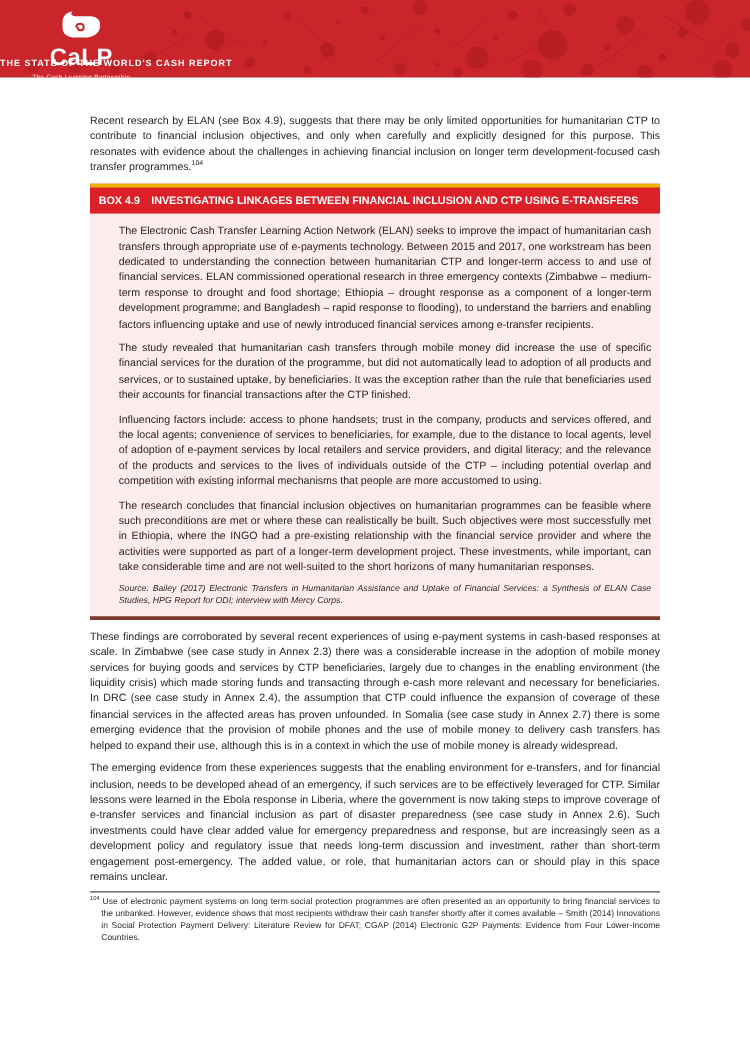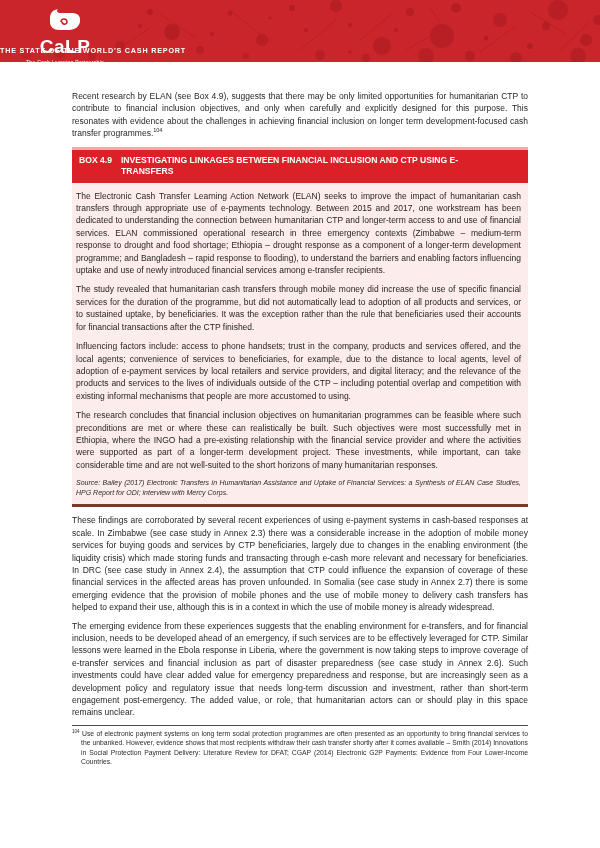--- a/index.html
+++ b/index.html
@@ -23,28 +23,28 @@
   }
   
   .content { padding:28px 72px 0 72px; }
   .body-par {
     font-size:8.5px; line-height:12.4px; text-align:justify; margin-bottom:6px;
   }
   sup.fn-ref { font-size:5.5px; vertical-align:super; line-height:0; }
   
   .box { margin-top:7px; margin-bottom:7px; }
   .box-header {
-    background:#dc2027; border-top:3px solid #fca5a5; color:#fff;
-    padding:5px 19px 5px 7px; display:flex; font-weight:bold;
-    font-size:8.6px; line-height:11.5px;
+    background:#dc2027; border-top:3px solid #eab308; color:#fff;
+    padding:5px 8px 5px 7px; display:flex; font-weight:bold;
+    font-size:8.6px; line-height:11.5px;align-items:flex-end;
   }
   .box-label { white-space:nowrap; margin-right:9px; }
   .box-body {
     background:#fceceb; border-bottom:3px solid #7d382c;
-    padding:7px 7px 5px 4px;
+    padding:7px 7px 5px 23px;
   }
   .box-body p.box-par {
     font-size:8.5px; line-height:12.4px; text-align:justify; margin-bottom:7px;
   }
   .box-source {
     font-size:7px; line-height:9.6px; font-style:italic; text-align:justify;
     margin:1px 0 2px 0; color:#2e2a2b;
   }
   
   .footnote-block { margin-top:3px; }

